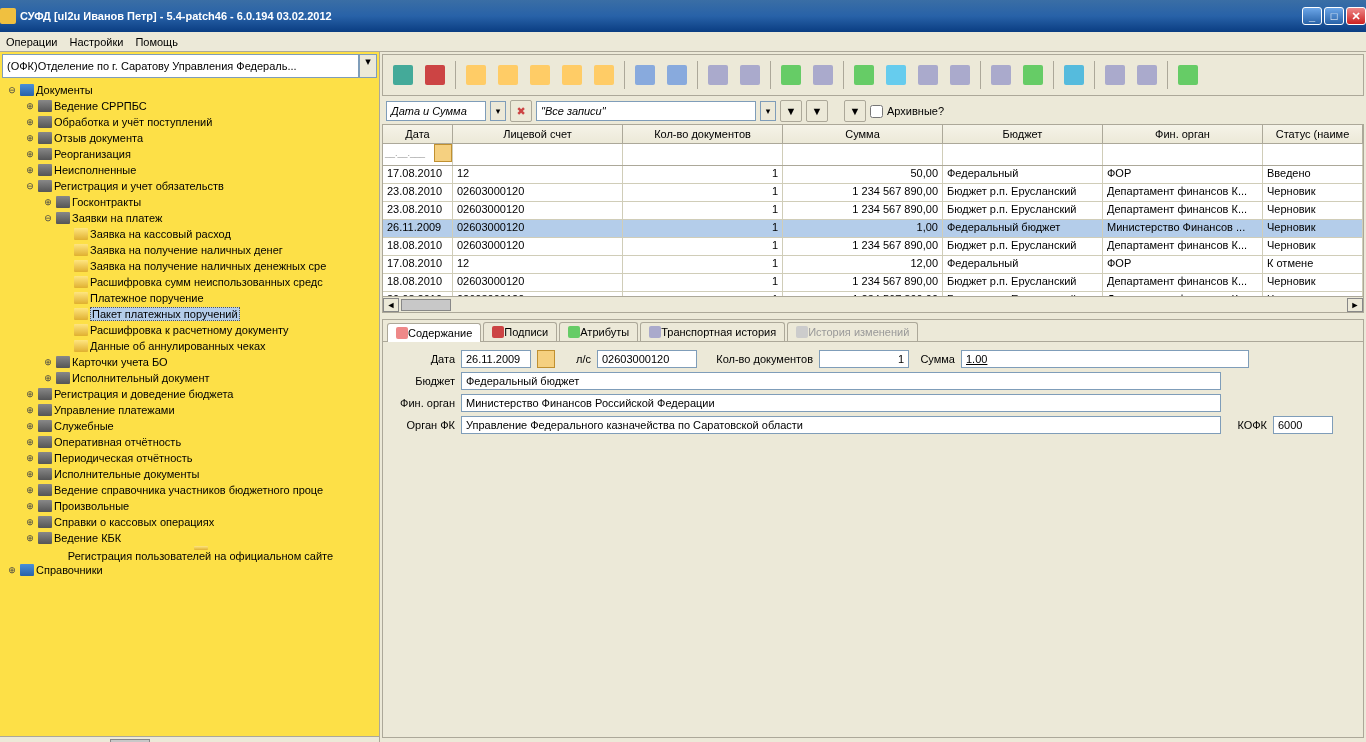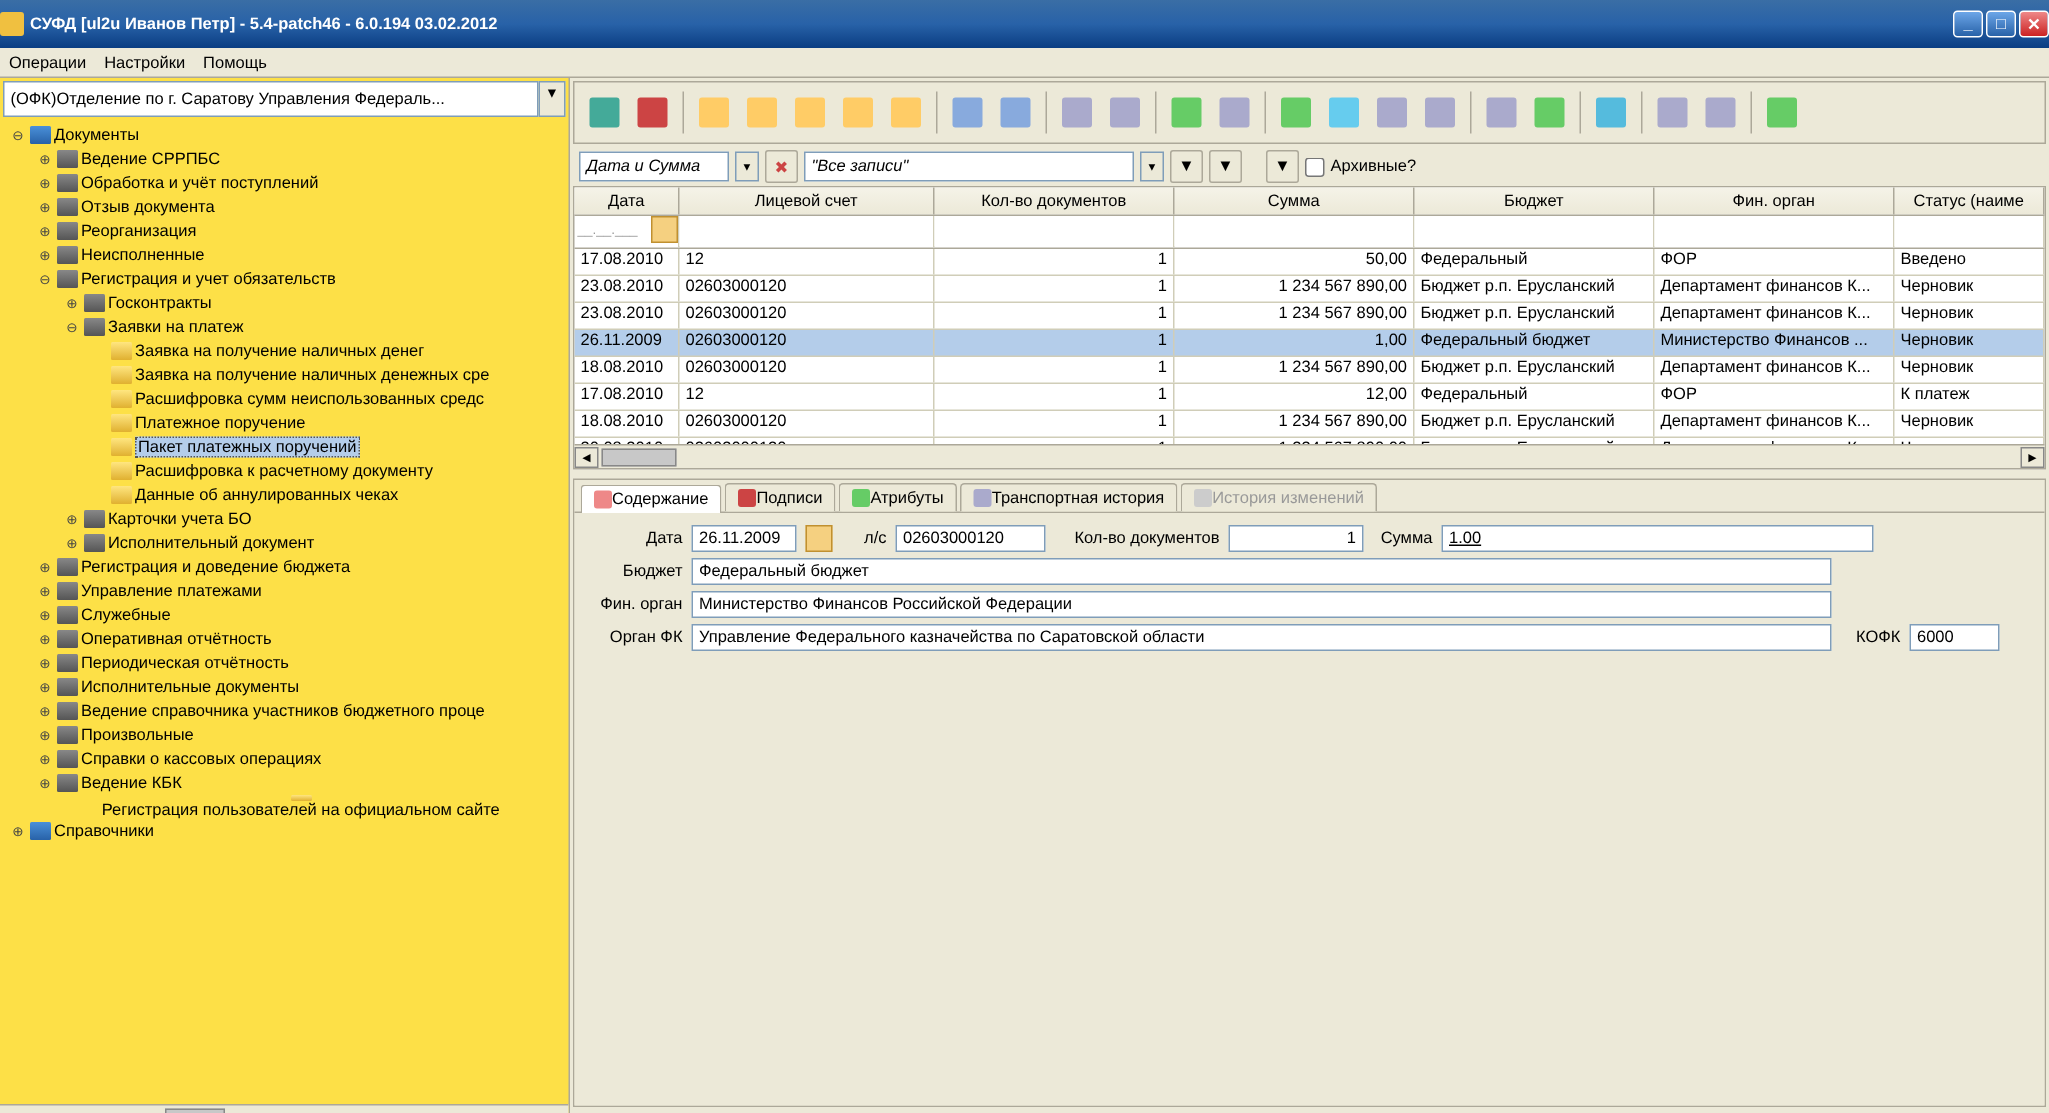--- a/index.html
+++ b/index.html
@@ -151,20 +151,25 @@
           <span class="tree-label">Госконтракты</span>
         </div>
         <div class="tree-item" style="padding-left: 40px;">
           <span class="tree-toggle">⊖</span>
           <span class="tree-icon ti-cube"></span>
           <span class="tree-label">Заявки на платеж</span>
         </div>
         <div class="tree-item" style="padding-left: 58px;">
           <span class="tree-toggle"></span>
           <span class="tree-icon ti-folder"></span>
+          <span class="tree-label">Заявка на кассовый расход</span>
+        </div>
+        <div class="tree-item" style="padding-left: 58px;">
+          <span class="tree-toggle"></span>
+          <span class="tree-icon ti-folder"></span>
           <span class="tree-label">Заявка на получение наличных денег</span>
         </div>
         <div class="tree-item" style="padding-left: 58px;">
           <span class="tree-toggle"></span>
           <span class="tree-icon ti-folder"></span>
           <span class="tree-label">Заявка на получение наличных денежных сре</span>
         </div>
         <div class="tree-item" style="padding-left: 58px;">
           <span class="tree-toggle"></span>
           <span class="tree-icon ti-folder"></span>
@@ -442,21 +447,21 @@
             <div class="cell c-fin">Департамент финансов К...</div>
             <div class="cell c-status">Черновик</div>
           </div>
           <div class="grid-row">
             <div class="cell c-date">17.08.2010</div>
             <div class="cell c-acc">12</div>
             <div class="cell c-qty">1</div>
             <div class="cell c-sum">12,00</div>
             <div class="cell c-budget">Федеральный</div>
             <div class="cell c-fin">ФОР</div>
-            <div class="cell c-status">К платеж</div>
+            <div class="cell c-status">К отмене</div>
           </div>
           <div class="grid-row">
             <div class="cell c-date">18.08.2010</div>
             <div class="cell c-acc">02603000120</div>
             <div class="cell c-qty">1</div>
             <div class="cell c-sum">1 234 567 890,00</div>
             <div class="cell c-budget">Бюджет р.п. Ерусланский</div>
             <div class="cell c-fin">Департамент финансов К...</div>
             <div class="cell c-status">Черновик</div>
           </div>

